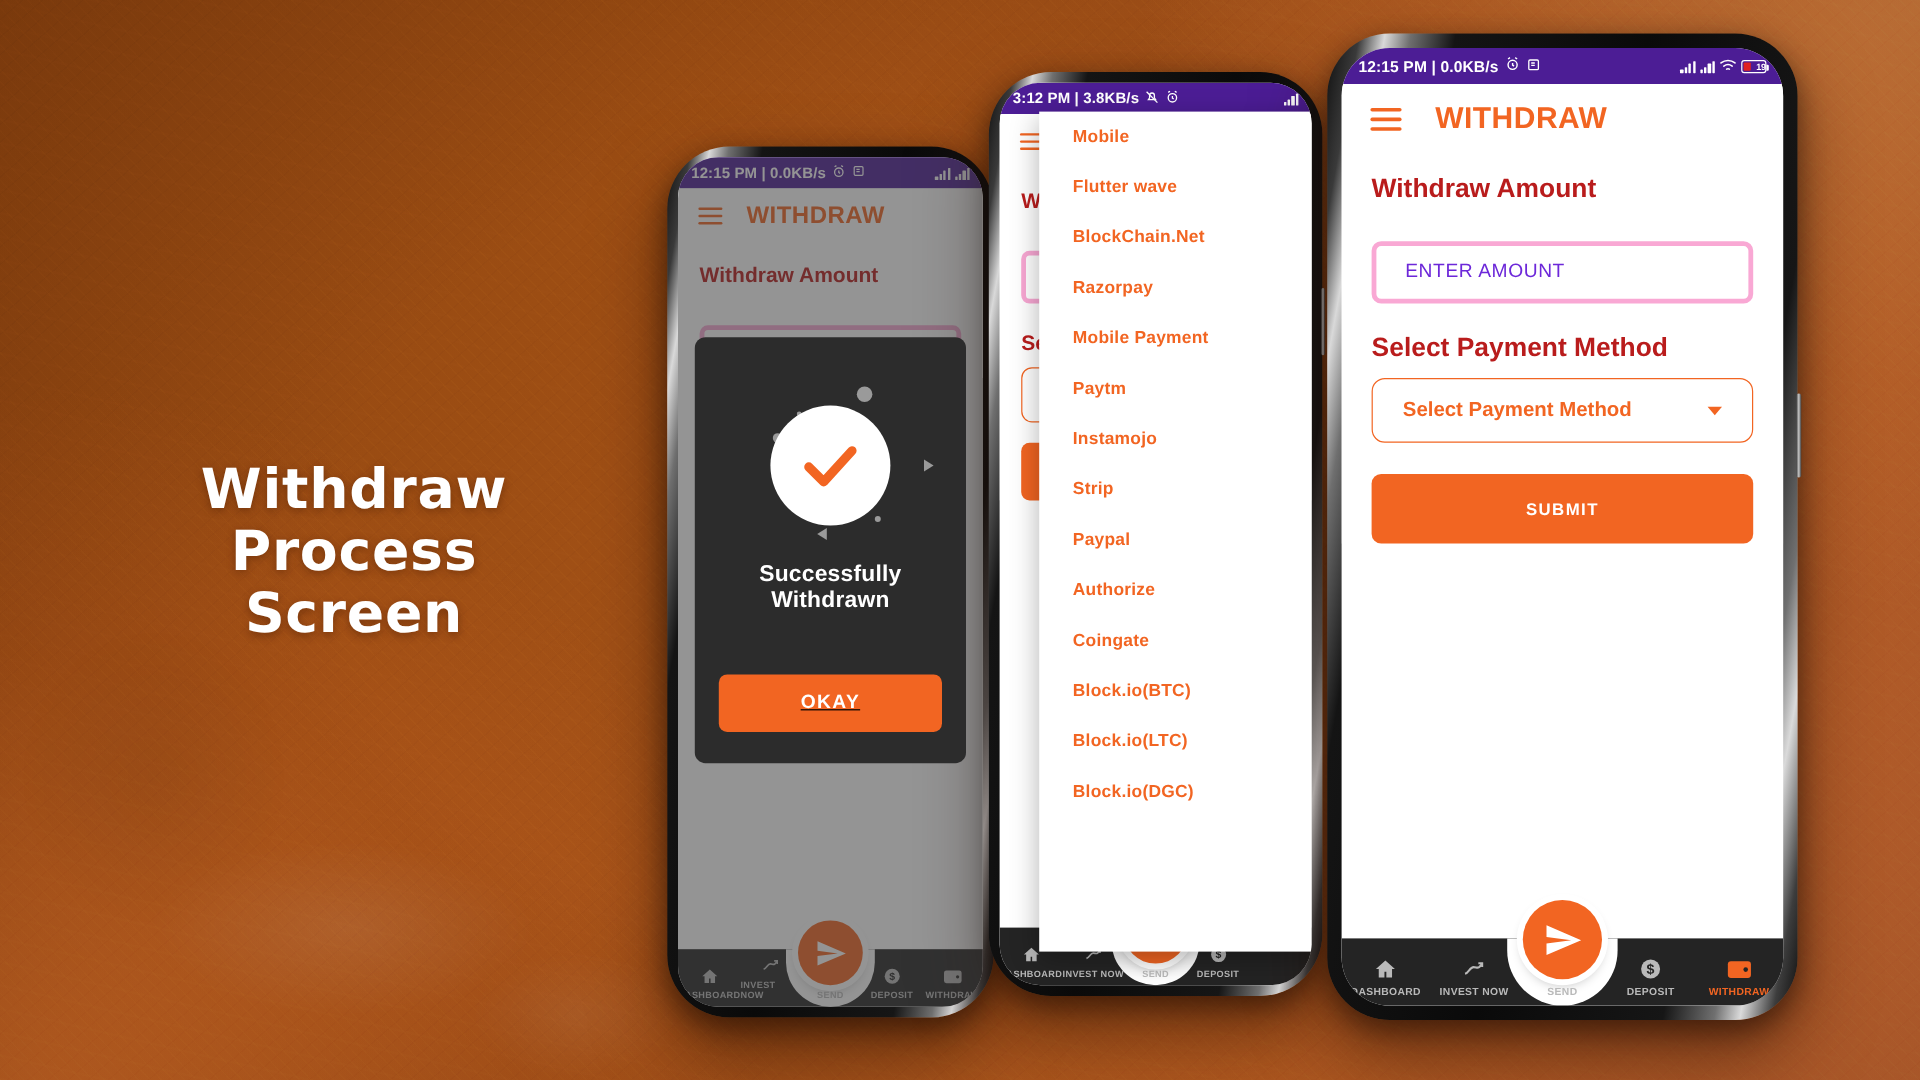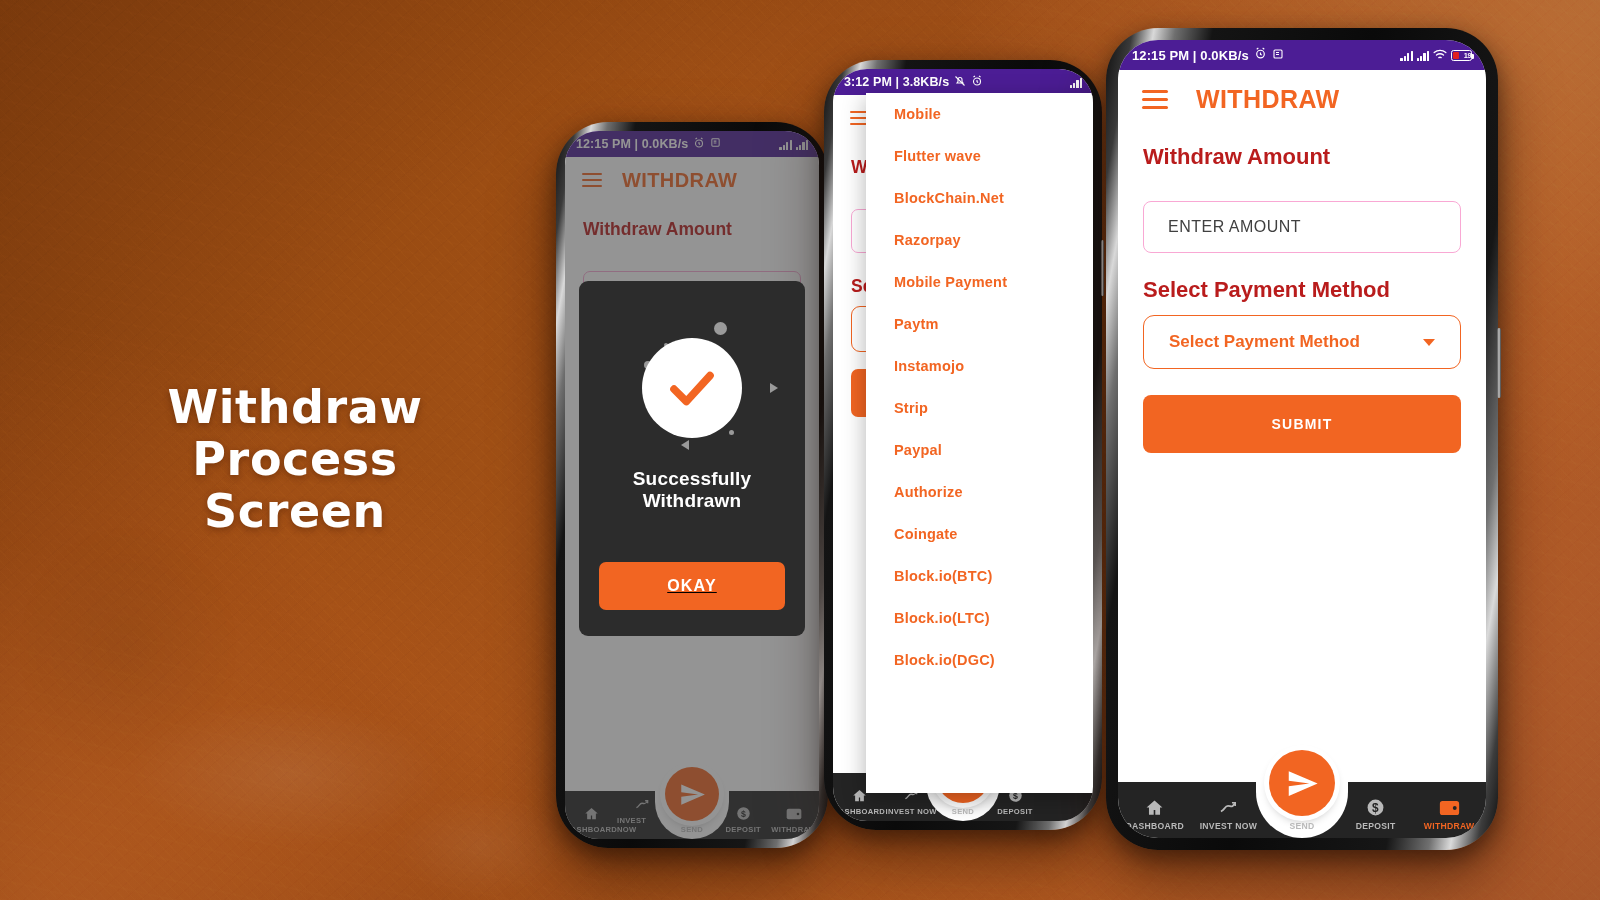--- a/index.html
+++ b/index.html
@@ -71,22 +71,22 @@
   .batt .num{position:relative;font-size:7.5px;font-weight:bold;color:#fff;z-index:2;letter-spacing:-.3px;margin-left:12px;}
 
   
   .appbar{ height:46px; display:flex; align-items:center; gap:20px; padding:0 17px; background:#fff; }
   .hamb{ width:20px; }
   .hamb span{ display:block; height:2.6px; background:#f26522; border-radius:2px; margin:3.6px 0; }
   .appbar h1{ color:#f26522; font-size:20px; font-weight:bold; letter-spacing:.4px; }
 
   .body{ padding:10px 18px 0; background:#fff; }
   .flabel{ color:#b91c1c; font-size:17.5px; font-weight:bold; margin:6px 0 9px; }
-  .ffield{ border:1px solid #f9a8d4; border-radius:7px; height:44px; display:flex; align-items:center;
-    padding:0 17px; color:#404040; font-size:13.5px; letter-spacing:.5px;margin-top:31px; }
+  .ffield{ border:4px solid #f9a8d4; border-radius:7px; height:44px; display:flex; align-items:center;
+    padding:0 17px; color:#6d28d9; font-size:13.5px; letter-spacing:.5px;margin-top:31px; }
   .fselect{ border:1.5px solid #f26522; border-radius:9px; height:46px; display:flex; align-items:center;
     justify-content:space-between; padding:0 18px; color:#f26522; font-size:14.5px; font-weight:bold; }
   .caret{ width:0;height:0;border-left:6px solid transparent;border-right:6px solid transparent;border-top:7px solid #f26522;}
   .obtn{ background:#f26522; color:#fff; border-radius:7px; height:48px; display:flex; align-items:center;
     justify-content:center; font-size:16px; font-weight:bold; letter-spacing:1.2px; }
   .gap{ height:17px; }
 
   
   .bnav{ position:absolute; left:0; right:0; bottom:0; height:48px; background:#242424; display:flex; }
   .bnav .it{ flex:1; display:flex; flex-direction:column; align-items:center; justify-content:flex-end;

